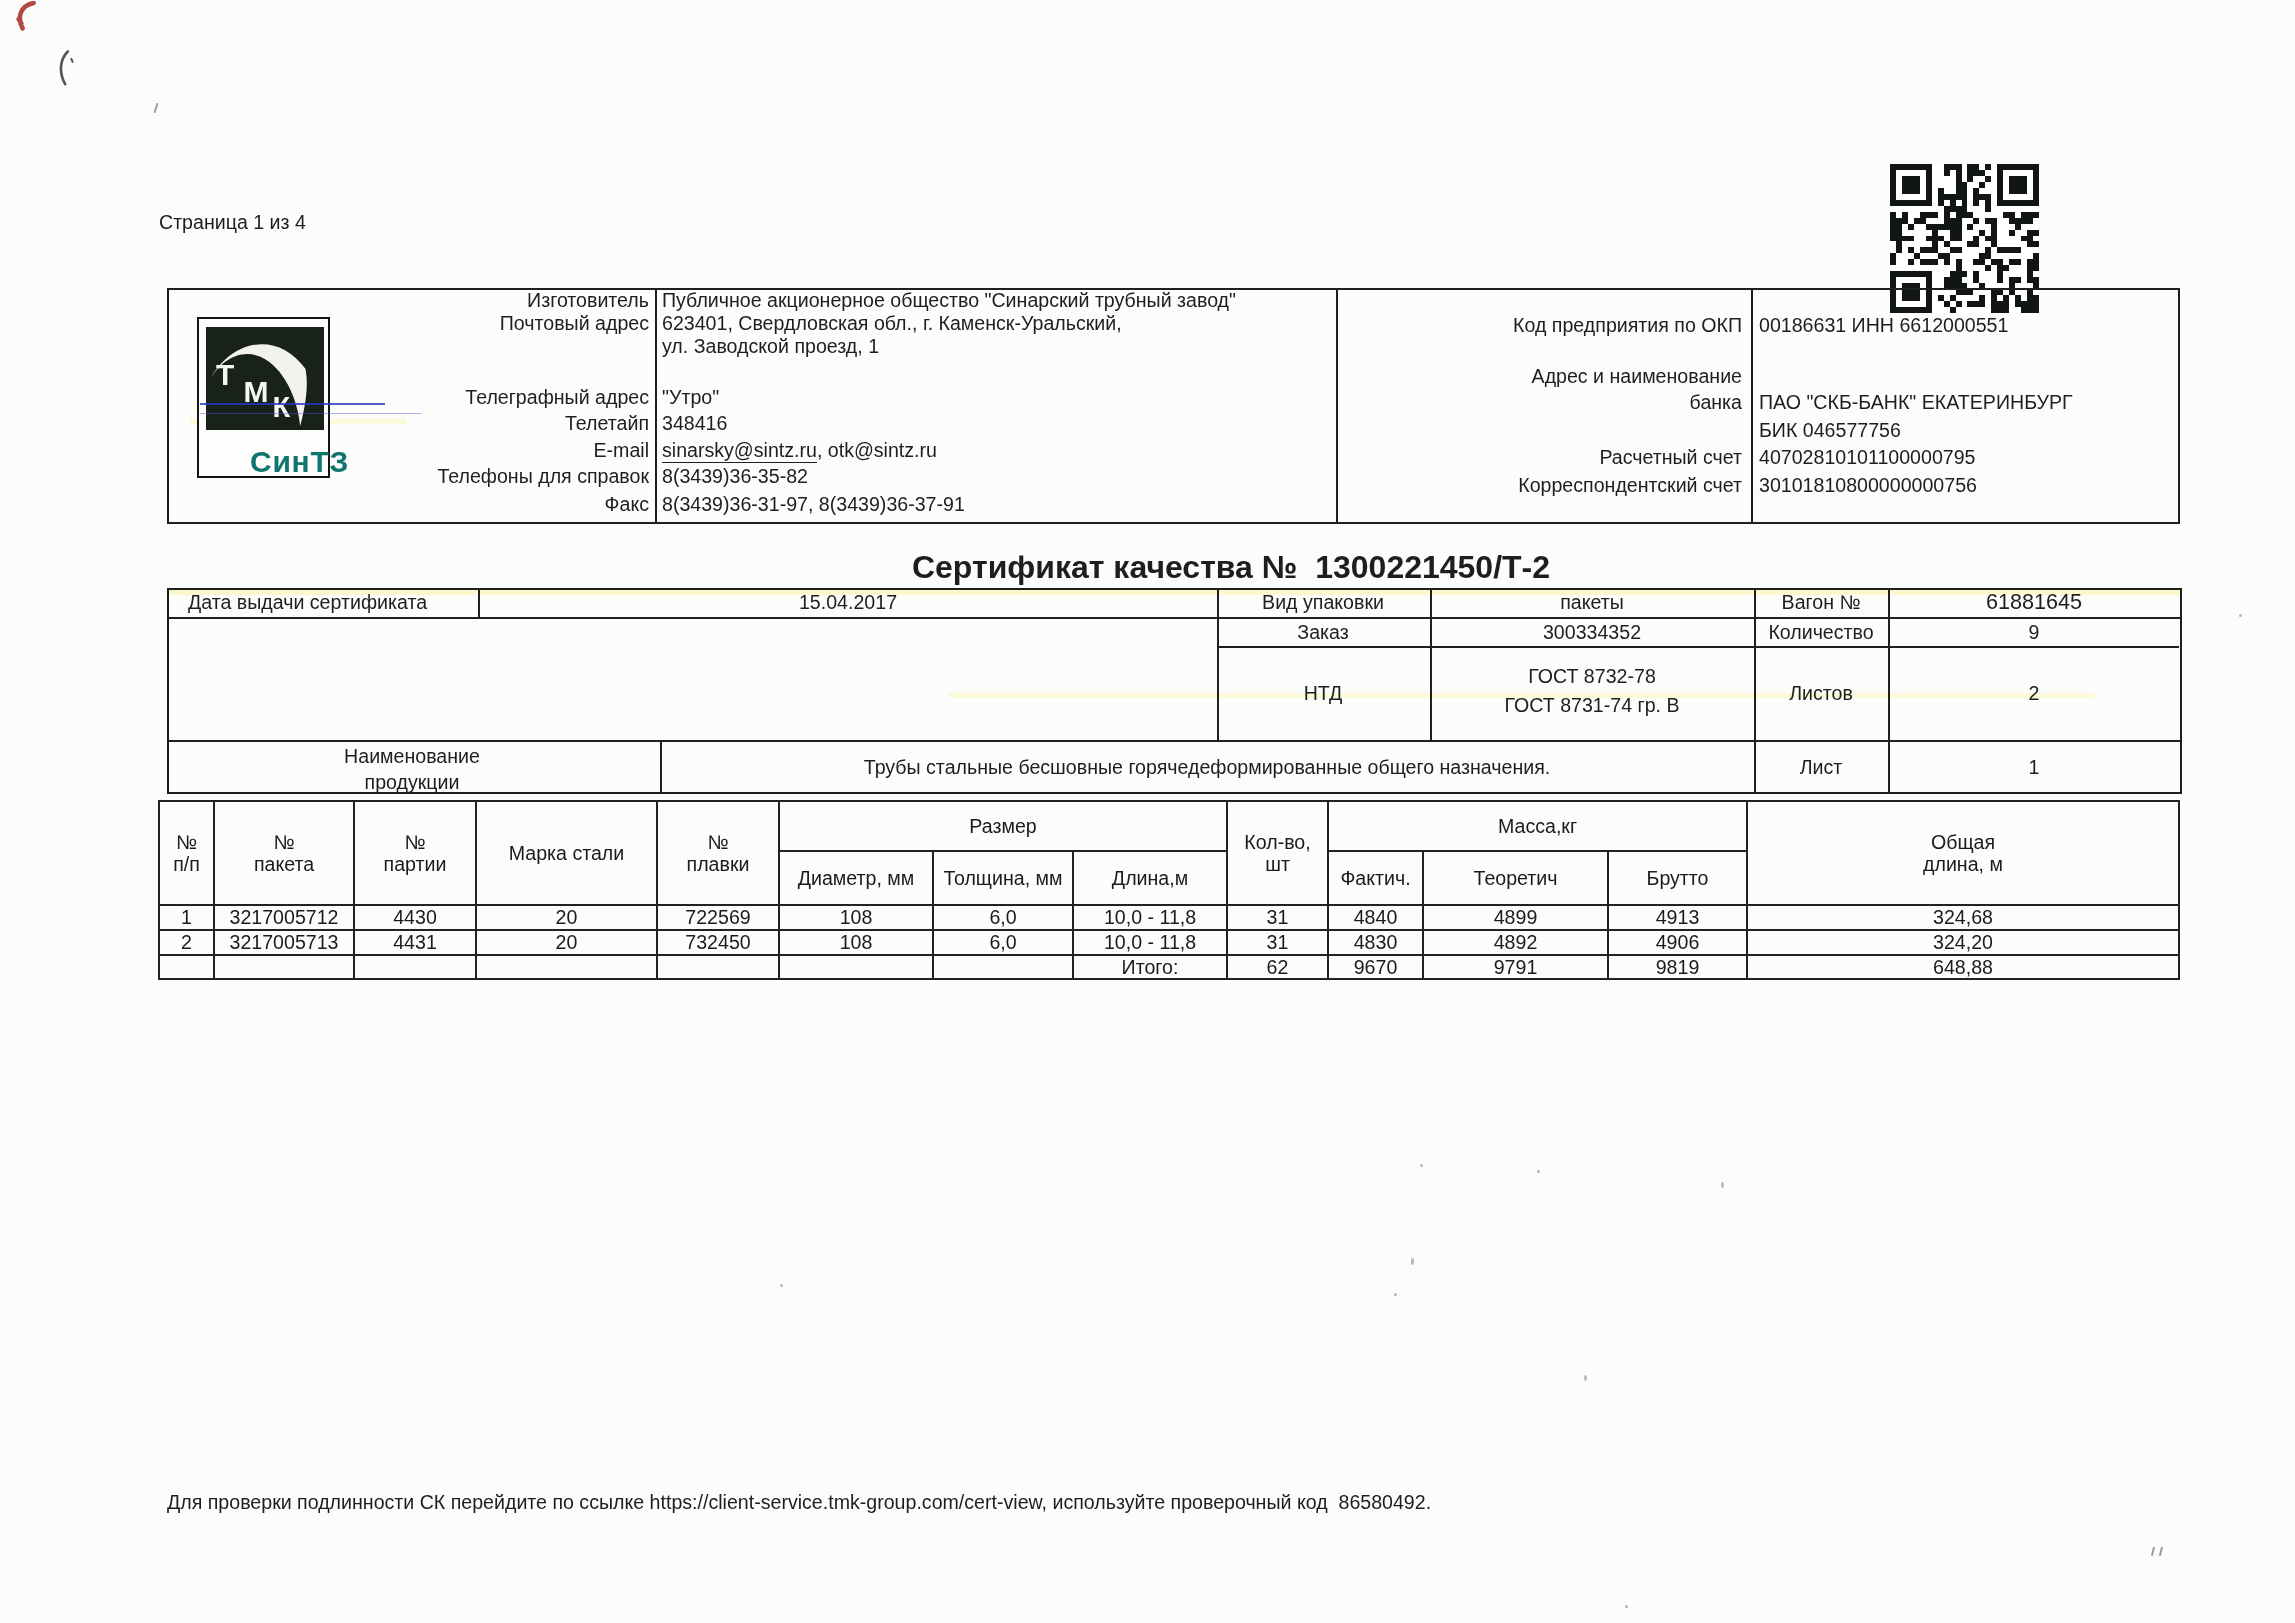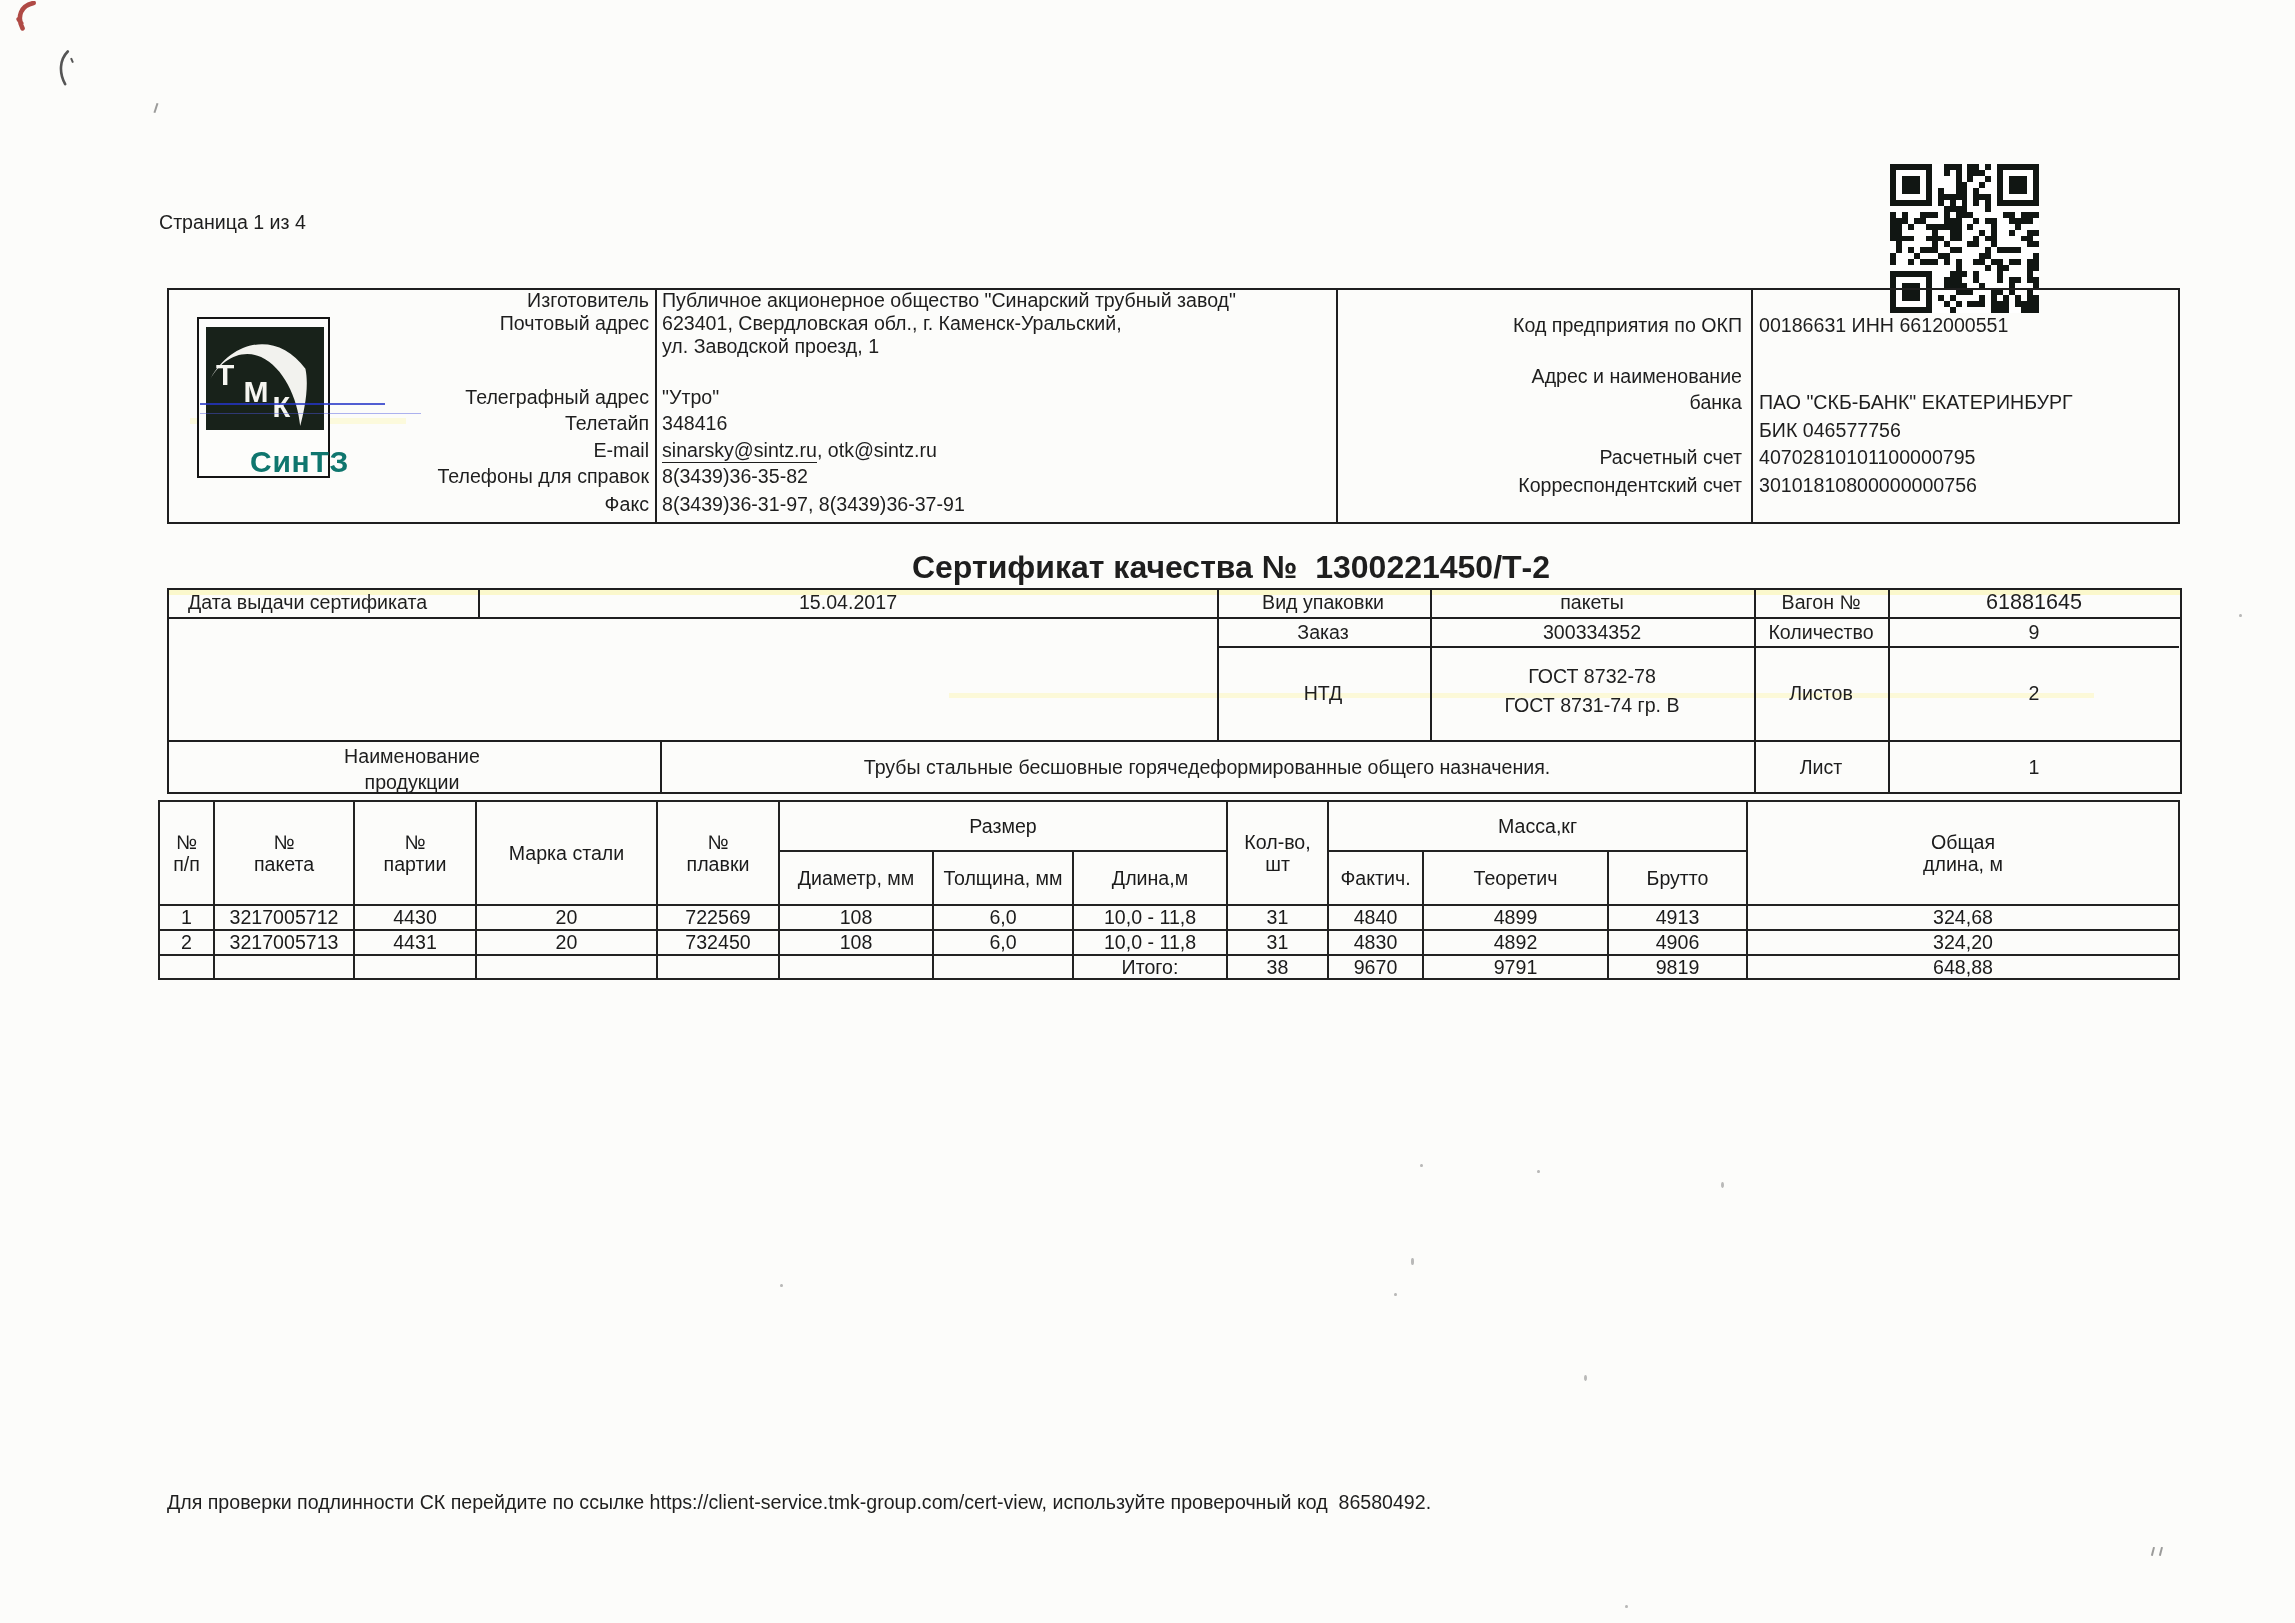--- a/index.html
+++ b/index.html
@@ -445,21 +445,21 @@
       </tr>
       <tr style="height:16px;">
         <td></td>
         <td></td>
         <td></td>
         <td></td>
         <td></td>
         <td></td>
         <td></td>
         <td>Итого:</td>
-        <td>38</td>
+        <td>62</td>
         <td>9670</td>
         <td>9791</td>
         <td>9819</td>
         <td>648,88</td>
       </tr>
     </tbody>
   </table>
 
   <div class="t" style="left:167px;top:1491px;">Для проверки подлинности СК перейдите по ссылке https://client-service.tmk-group.com/cert-view, используйте проверочный код  86580492.</div>
 

